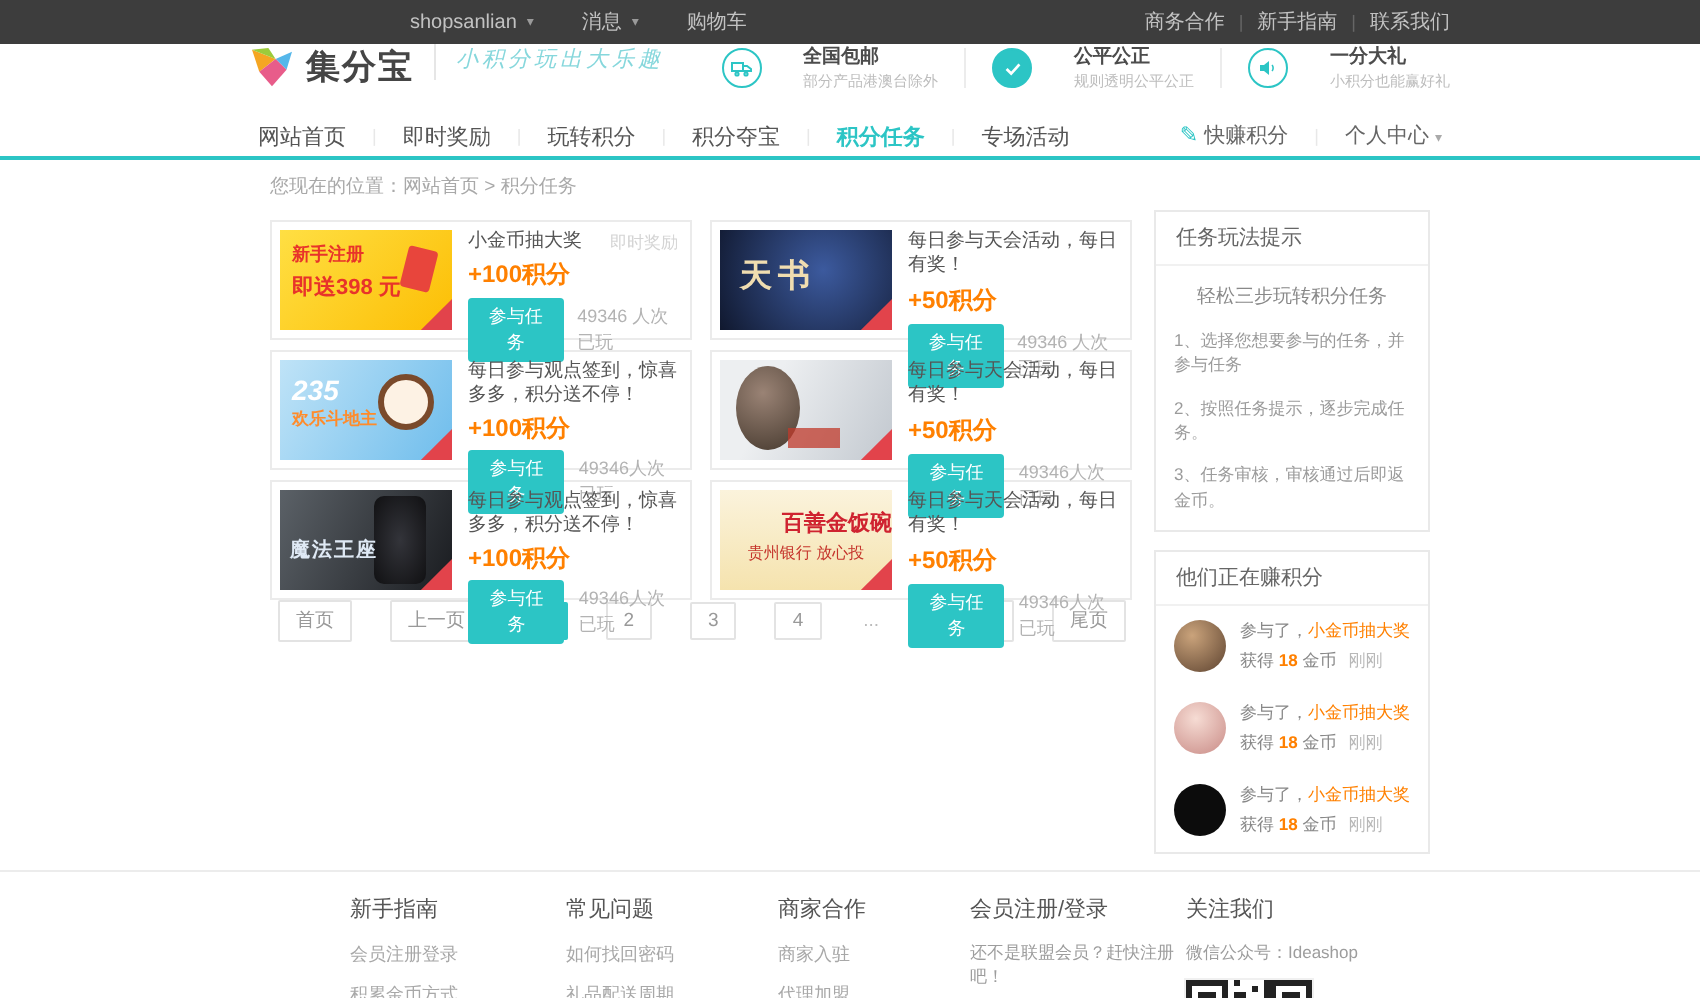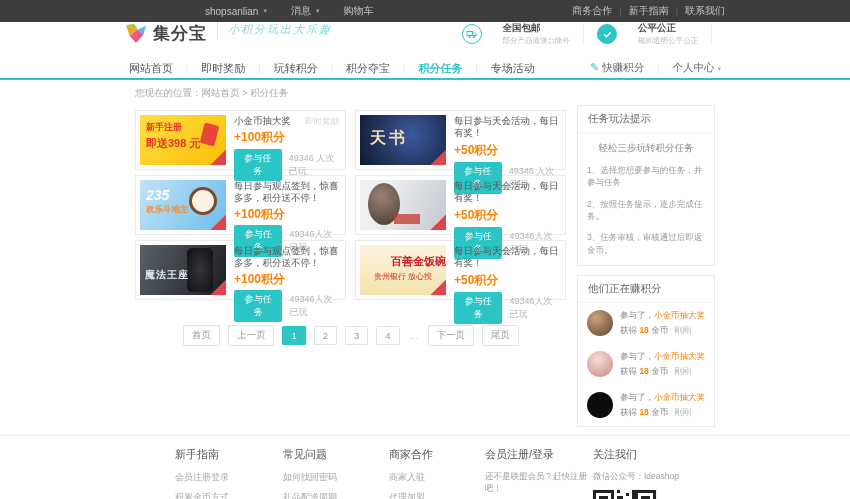--- a/index.html
+++ b/index.html
@@ -73,21 +73,21 @@
   .img6 .t1{color:#cf2330;font-weight:bold;font-size:11px;text-align:right;padding-top:9px;font-family:"Liberation Serif",serif}
   .img6 .t2{color:#c5352c;font-size:8px;text-align:center;padding-top:2px}
   .cbody{flex:1;margin-left:8px;position:relative;min-width:0}
   .ctitle{font-size:9.5px;color:#555;line-height:1.3;padding-right:2px;cursor:pointer}
   .ctag{position:absolute;top:1px;right:2px;font-size:8.5px;color:#d4d4d4}
   .cpoints{font-size:12px;font-weight:bold;color:#ff8000;margin-top:2px}
   .crow{display:flex;align-items:center;margin-top:3px}
   .cbtn{background:#2cc5c5;color:#fff;font-size:9px;padding:3px 9px;border:none;border-radius:2px;cursor:pointer}
   .ccount{margin-left:7px;font-size:9px;color:#b3b3b3}
   
-  .pager{margin-top:25px;display:flex;justify-content:center;gap:8px;align-items:center}
+  .pager{margin-top:0;display:flex;justify-content:center;gap:19px;align-items:center}
   .pg{font-size:9.5px;color:#999;border:1px solid #e3e3e3;background:#fff;padding:3px 8px;cursor:pointer;border-radius:1px}
   .pg.active{background:#2cc5c5;border-color:#2cc5c5;color:#fff}
   .pg.dots{border:none;color:#bbb;padding:3px 2px;cursor:default}
   
   .sidebar{width:138px}
   .sbox{border:1px solid #e9e9e9;background:#fff}
   .sbox + .sbox{margin-top:9px}
   .sbox-h{padding:6px 10px;font-size:10.5px;color:#666;border-bottom:1px solid #f1f1f1}
   .tips-body{padding:7px 9px 0}
   .tips-sub{text-align:center;font-size:9.5px;color:#888;margin:2px 0 9px}
@@ -178,20 +178,32 @@
           <svg width="11" height="11" viewBox="0 0 24 24" fill="none" stroke="#fff" stroke-width="3">
             <path d="M5 12 L10 17 L19 7"></path>
           </svg>
         </span>
         <span class="btexts">
           <div class="bt1">公平公正</div>
           <div class="bt2">规则透明公平公正</div>
         </span>
       </div>
       <span class="badge-sep"></span>
+      <div class="badge">
+        <span class="bicon">
+          <svg width="12" height="12" viewBox="0 0 24 24" fill="#2cc5c5">
+            <path d="M4 9v6h4l5 4V5L8 9z"></path>
+              <path d="M16 9c1.5 1.5 1.5 4.5 0 6" stroke="#2cc5c5" stroke-width="1.6" fill="none"></path>
+          </svg>
+        </span>
+        <span class="btexts">
+          <div class="bt1">一分大礼</div>
+          <div class="bt2">小积分也能赢好礼</div>
+        </span>
+      </div>
     </div>
   </div>
 </div>
 
 <div class="nav">
   <div class="inner">
     <div class="nav-left">
       <span class="nav-item">网站首页</span>
       <span class="nav-sep">|</span>
       <span class="nav-item">即时奖励</span>

